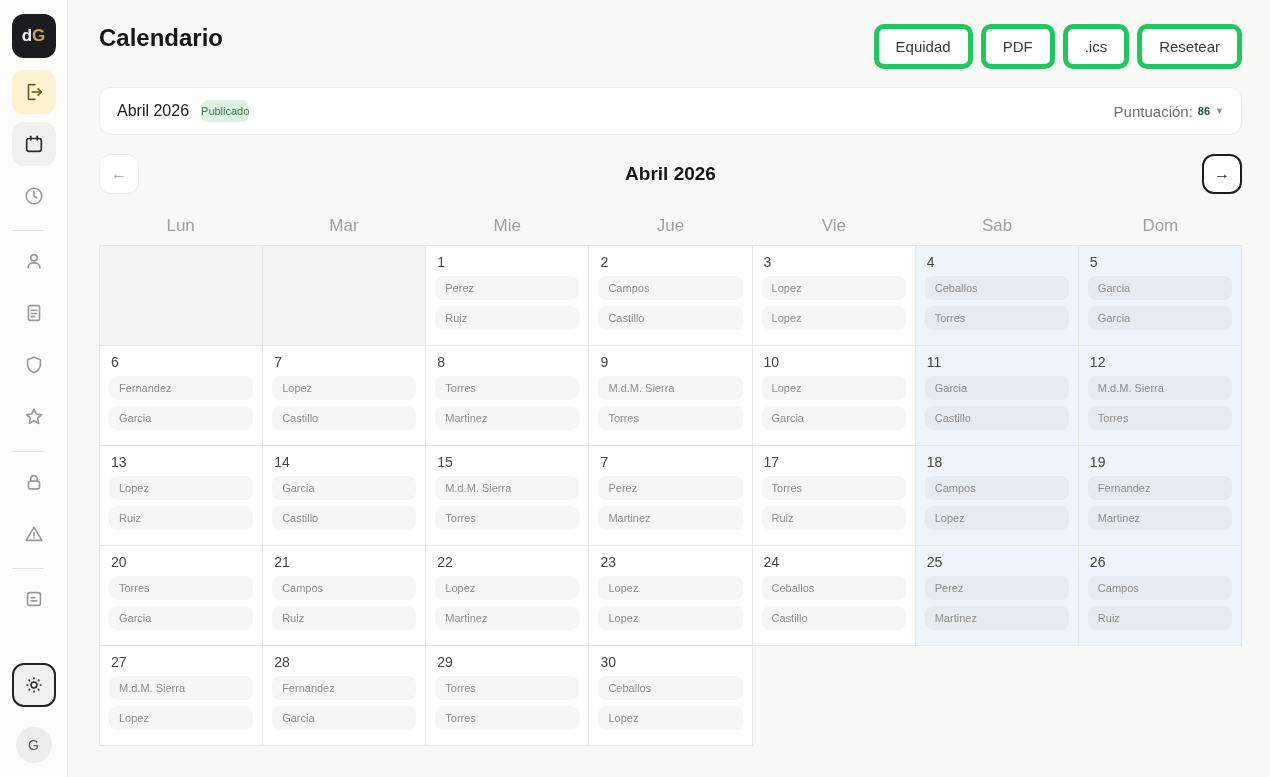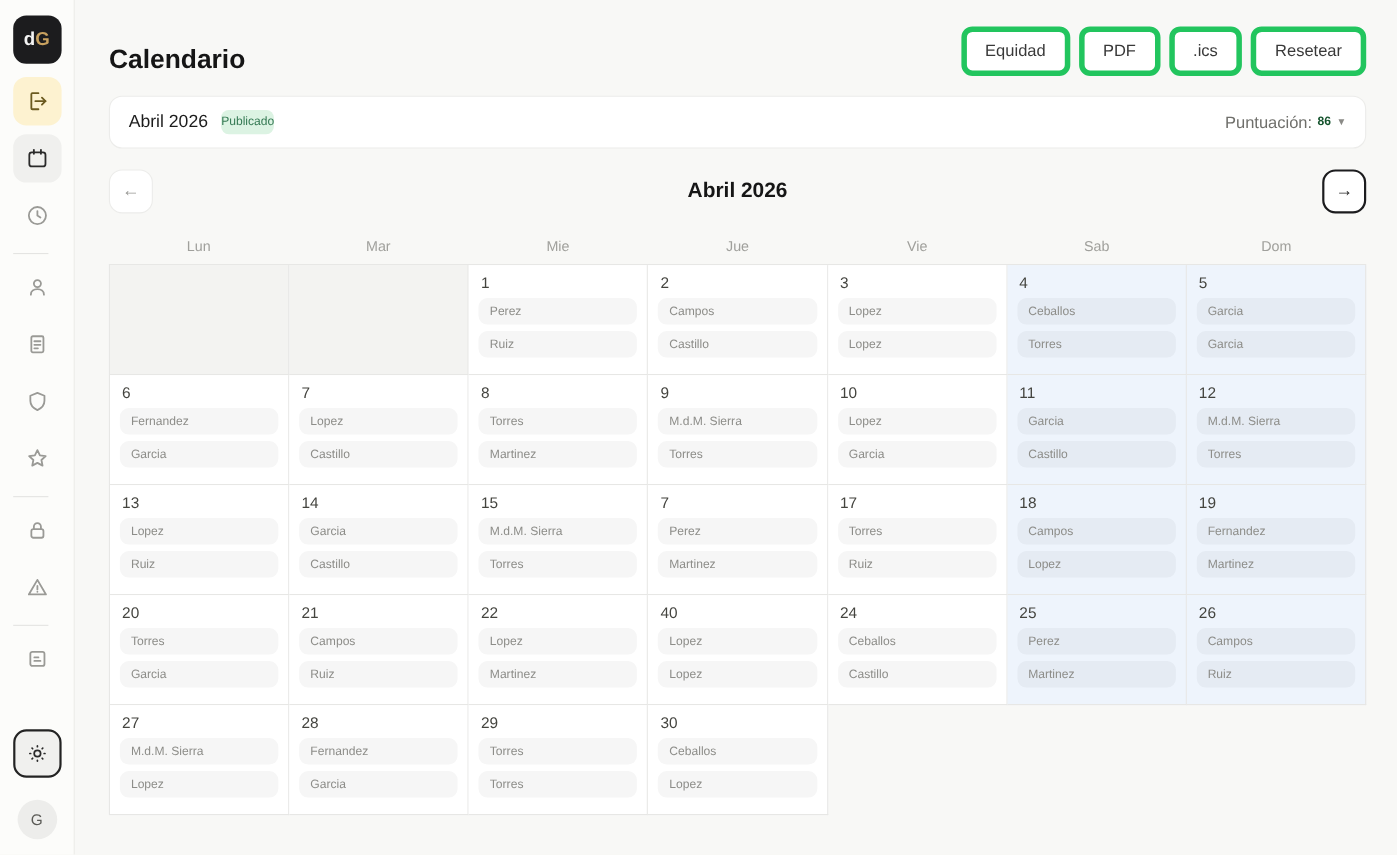--- a/index.html
+++ b/index.html
@@ -28,21 +28,21 @@
   .side-divider{width:32px;height:1px;background:#e4e4e2;margin:12px 0 4px 0;}
   .sidebar-bottom{margin-top:auto;display:flex;flex-direction:column;align-items:center;padding-bottom:14px;}
   .theme-btn{width:44px;height:44px;border-radius:12px;background:#f0f0ee;border:2px solid #232323;
     color:#2a2a2a;display:flex;align-items:center;justify-content:center;cursor:pointer;}
   .theme-btn svg{width:22px;height:22px;}
   .avatar{width:36px;height:36px;border-radius:50%;background:#ededeb;color:#5a5a56;
     display:flex;align-items:center;justify-content:center;font-size:14px;margin-top:20px;}
 
   
   .main{flex:1;padding:0 28px 0 31px;}
-  .topbar{margin-top:24px;display:flex;align-items:flex-end;justify-content:space-between;}
+  .topbar{margin-top:24px;display:flex;align-items:flex-start;justify-content:space-between;}
   .page-title{font-size:24px;font-weight:700;color:#161616;}
   .topbar-buttons{display:flex;gap:8px;}
   .tbtn{background:#fff;border:5px solid #22c55e;border-radius:10px;padding:9px 17px;
     font-size:15px;color:#393939;cursor:pointer;font-family:inherit;}
 
   .status-card{margin-top:18px;height:48px;background:var(--panel);border:1px solid var(--border-soft);
     border-radius:12px;display:flex;align-items:center;justify-content:space-between;padding:0 17px;}
   .status-left{display:flex;align-items:center;gap:12px;}
   .status-month{font-size:16px;font-weight:500;color:#1c1c1c;}
   .badge{background:var(--badge-bg);color:var(--badge-ink);font-size:11px;padding:5px 0;border-radius:7px;}
@@ -51,21 +51,21 @@
   .caret{font-size:9px;color:#8a8a86;}
 
   .cal-nav{margin-top:19px;display:flex;align-items:center;justify-content:space-between;height:40px;}
   .nav-btn{width:40px;height:40px;border-radius:12px;background:#fff;display:flex;align-items:center;
     justify-content:center;font-size:16px;cursor:pointer;font-family:inherit;}
   .nav-btn.prev{border:1px solid var(--border-soft);color:#9a9a96;}
   .nav-btn.next{border:2px solid #1c1c1e;color:#2a2a2a;}
   .cal-title{font-size:19px;font-weight:700;color:#161616;}
 
   .day-headers{margin-top:22px;display:grid;grid-template-columns:repeat(7,1fr);}
-  .day-headers span{text-align:center;font-size:13px;color:#a0a09c;}
+  .day-headers span{text-align:center;font-size:17px;color:#a0a09c;}
 
   .grid{margin-top:9px;display:grid;grid-template-columns:repeat(7,1fr);grid-auto-rows:100px;
     border-top:1px solid var(--border);border-left:1px solid var(--border);}
   .cell{border-right:1px solid var(--border);border-bottom:1px solid var(--border);
     background:#fff;padding:7px 9px 0 9px;overflow:hidden;}
   .cell.empty{background:var(--empty);}
   .cell.weekend{background:var(--weekend);}
   .daynum{font-size:14px;color:var(--gray-dark);margin:1px 0 6px 2px;}
   .pill{background:rgba(28,28,30,0.038);border-radius:8px;padding:6px 10px;font-size:11px;
     color:var(--pill-ink);margin-bottom:6px;cursor:pointer;white-space:nowrap;overflow:hidden;}
@@ -333,21 +333,21 @@
           <div class="daynum">21</div>
           <div class="pill">Campos</div>
           <div class="pill">Ruiz</div>
         </div>
         <div class="cell">
           <div class="daynum">22</div>
           <div class="pill">Lopez</div>
           <div class="pill">Martinez</div>
         </div>
         <div class="cell">
-          <div class="daynum">40</div>
+          <div class="daynum">23</div>
           <div class="pill">Lopez</div>
           <div class="pill">Lopez</div>
         </div>
         <div class="cell">
           <div class="daynum">24</div>
           <div class="pill">Ceballos</div>
           <div class="pill">Castillo</div>
         </div>
         <div class="cell weekend">
           <div class="daynum">25</div>

